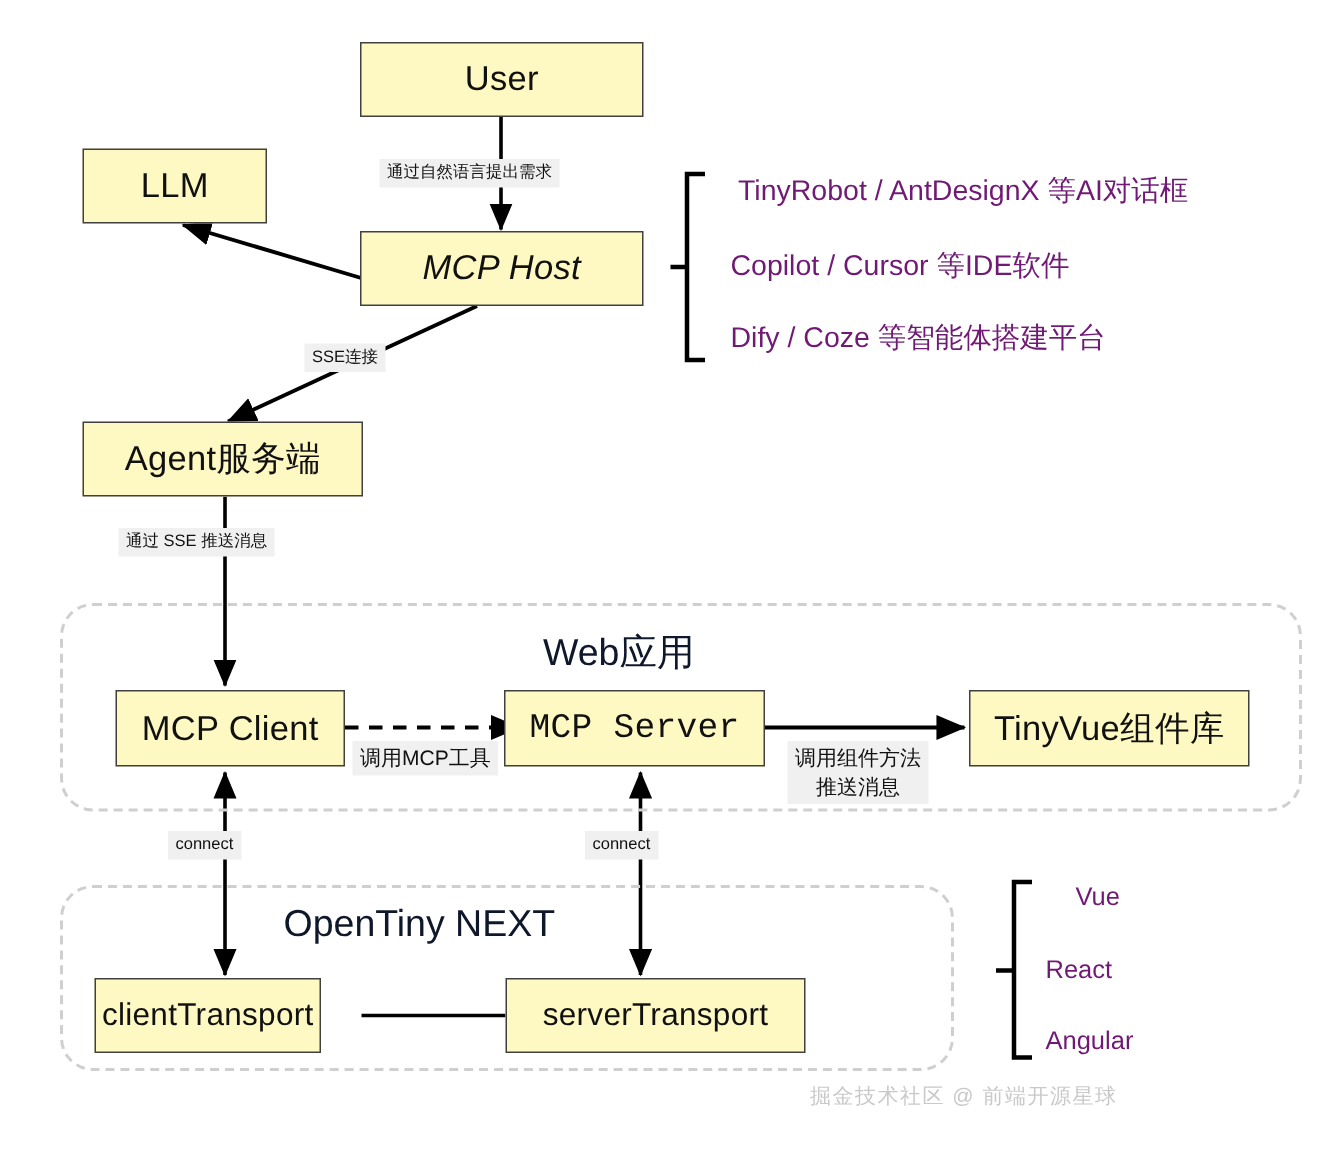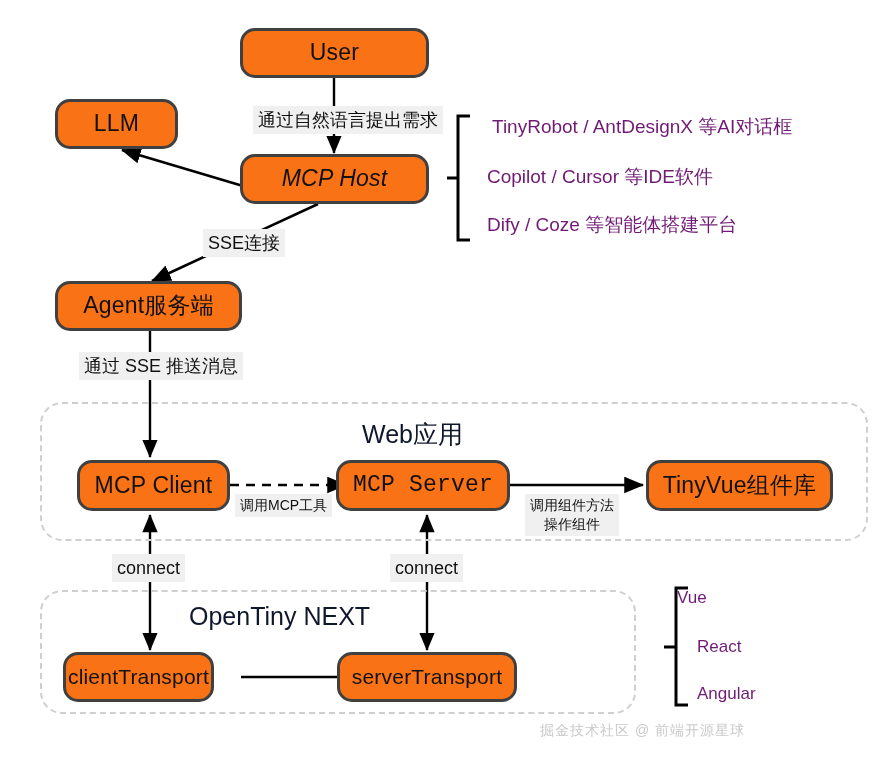--- a/index.html
+++ b/index.html
@@ -23,23 +23,23 @@
     top: 0;
     width: 892px;
     height: 768px;
     pointer-events: none;
   }
 
   
   .node {
     position: absolute;
     box-sizing: border-box;
-    background: #f97316;
-    border: 3px solid #404040;
-    border-radius: 15px;
+    background: #fef9c3;
+    border: 1px solid #404040;
+    border-radius: 0;
     display: flex;
     align-items: center;
     justify-content: center;
     color: #111111;
     font-size: 23px;
     line-height: 1.1;
     white-space: nowrap;
     letter-spacing: 0.2px;
   }
   .node.small { font-size: 21px; }
@@ -64,21 +64,21 @@
     position: absolute;
     background: #f0f0f0;
     color: #111111;
     font-size: 14px;
     line-height: 1.35;
     padding: 2px 5px;
     white-space: nowrap;
     text-align: center;
     box-sizing: border-box;
   }
-  .edge-label.lg { font-size: 18px; }
+  .edge-label.lg { font-size: 11px; }
 
   
   .brace-item {
     position: absolute;
     color: #701a75;
     font-size: 19px;
     white-space: nowrap;
   }
   .brace-item.sm { font-size: 17px; }
 
@@ -155,42 +155,42 @@
   <div class="node" style="left:55px; top:281px; width:187px; height:50px;">Agent服务端</div>
 
   <div class="node" style="left:77px; top:460px; width:153px; height:51px;">MCP Client</div>
 
   <div class="node" style="left:336px; top:460px; width:174px; height:51px;font-family:Liberation Mono, monospace;">MCP Server</div>
 
   <div class="node" style="left:646px; top:460px; width:187px; height:51px;">TinyVue组件库</div>
 
   <div class="node small" style="left:63px; top:652px; width:151px; height:50px;">clientTransport</div>
 
-  <div class="node small" style="left:337px; top:652px; width:180px; height:50px;">serverTransport</div>
+  <div class="node small" style="left:337px; top:652px; width:200px; height:50px;">serverTransport</div>
 
   <div class="edge-label lg" style="left:253px; top:106px;">通过自然语言提出需求</div>
 
   <div class="edge-label lg" style="left:203px; top:229px;">SSE连接</div>
 
   <div class="edge-label lg" style="left:79px; top:352px;">通过 SSE 推送消息</div>
 
   <div class="edge-label" style="left:235px; top:494px;">调用MCP工具</div>
 
   <div class="edge-label" style="left:525px; top:494px;text-align:center;">
     <span>调用组件方法</span><br>
-    <span>操作组件</span>
+    <span>推送消息</span>
   </div>
 
   <div class="edge-label lg" style="left:112px; top:554px;">connect</div>
 
   <div class="edge-label lg" style="left:390px; top:554px;">connect</div>
 
   <div class="brace-item" style="left:492px; top:114px;">TinyRobot / AntDesignX 等AI对话框</div>
   <div class="brace-item" style="left:487px; top:164px;">Copilot / Cursor 等IDE软件</div>
   <div class="brace-item" style="left:487px; top:212px;">Dify / Coze 等智能体搭建平台</div>
 
-  <div class="brace-item sm" style="left:677px; top:588px;text-align:center;">Vue</div>
+  <div class="brace-item sm" style="left:717px; top:588px;text-align:center;">Vue</div>
   <div class="brace-item sm" style="left:697px; top:637px;">React</div>
   <div class="brace-item sm" style="left:697px; top:684px;">Angular</div>
 
   <div class="watermark" style="left:540px; top:722px;">掘金技术社区 @ 前端开源星球</div>
 
 </div>
 
 </body></html>

